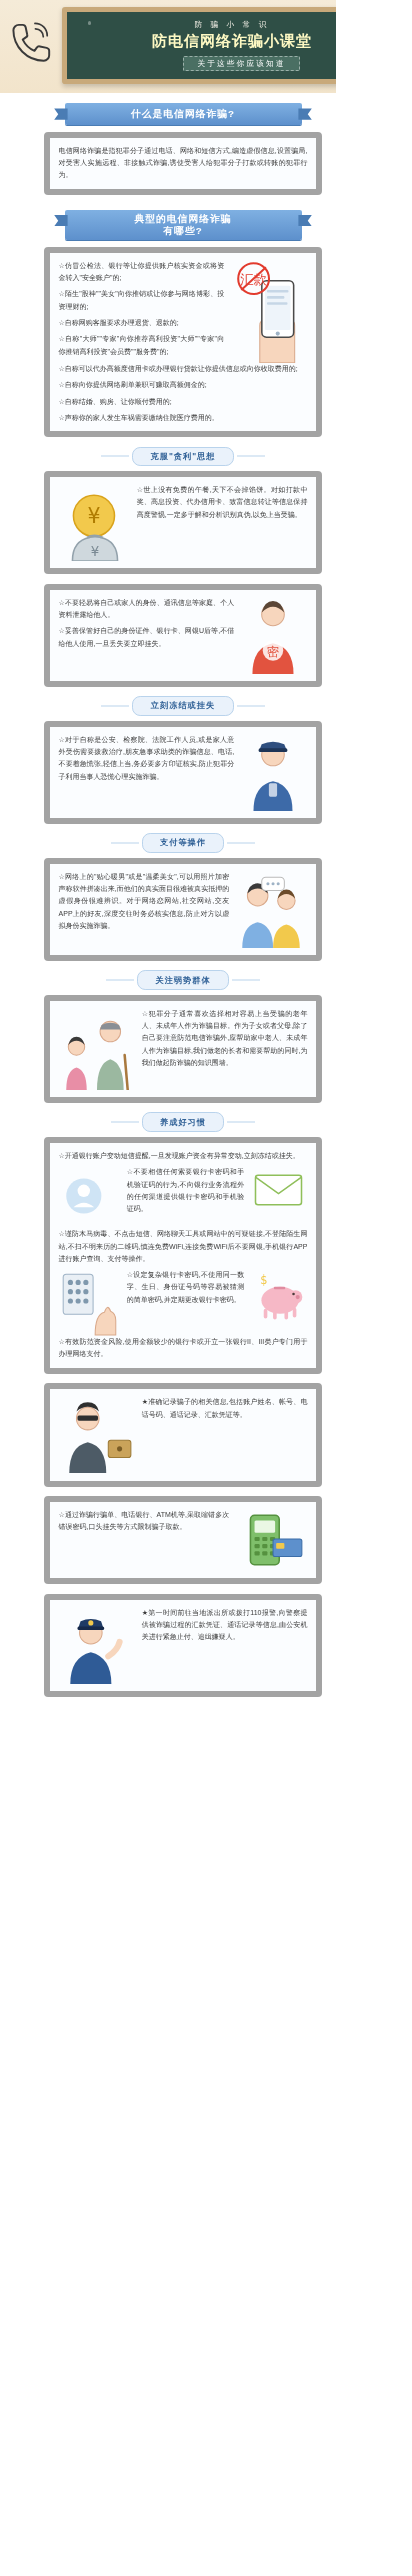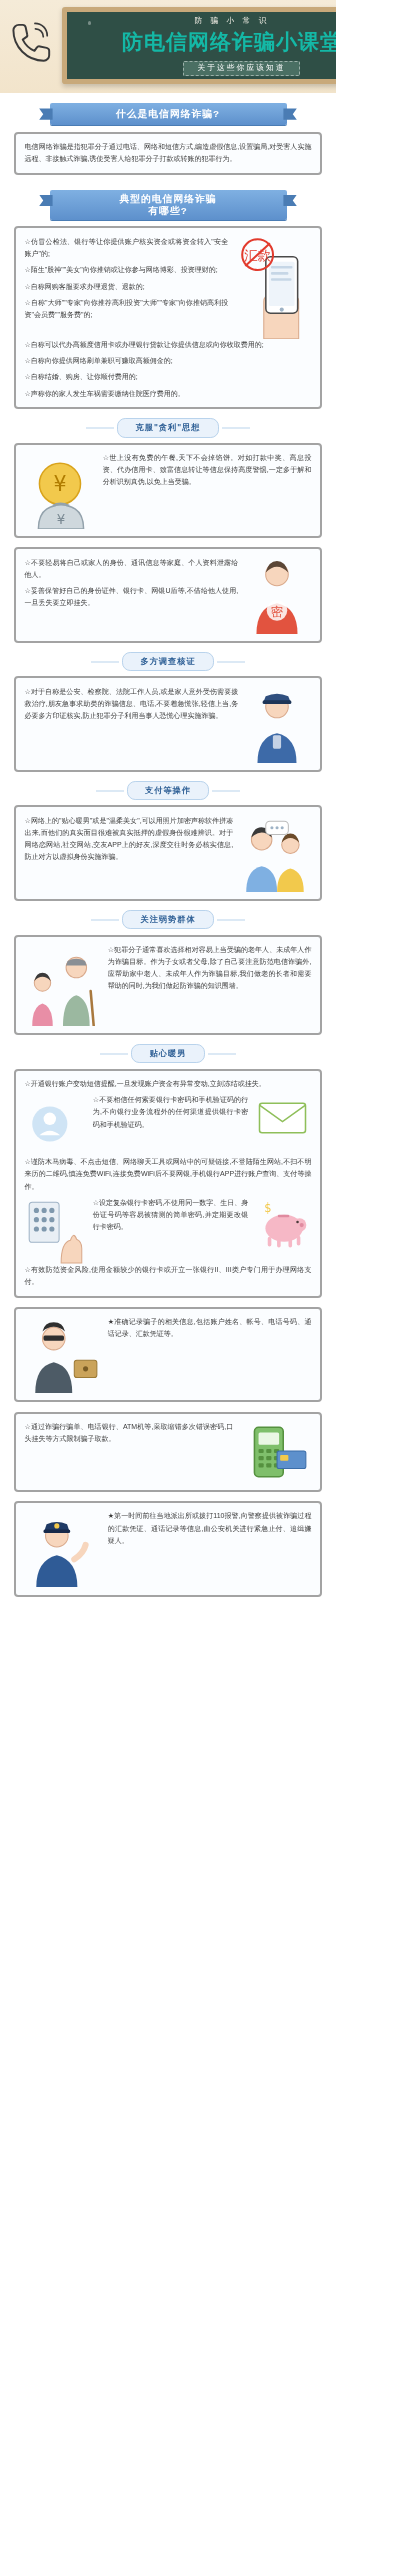--- a/index.html
+++ b/index.html
@@ -24,21 +24,21 @@
     background:#2f4f46;
     border:5.2px solid #c8a97a;
     border-radius:3.1px;
     box-shadow:0 2.1px 5.2px rgba(0,0,0,.18);
   }
   .board-inner{
     position:absolute;inset:0;
     display:flex;flex-direction:column;align-items:center;justify-content:center;
   }
   .kicker{color:#f2efe6;font-size:7.7px;letter-spacing:3.1px;margin-bottom:2.1px;}
-  .main-title{color:#14b8a6;font-size:21px;font-weight:bold;letter-spacing:1px;}
+  .main-title{color:#fef9c3;font-size:15px;font-weight:bold;letter-spacing:1px;}
   .sub-band{
     margin-top:5.2px;
     background:#4a6f63;
     color:#fff;
     font-size:7.7px;
     letter-spacing:2.1px;
     padding:1.5px 13.4px;
     border-radius:1.5px;
     border:0.5px dashed rgba(255,255,255,.45);
     margin-left:19px;
@@ -69,21 +69,21 @@
   .ribbon .tail-l,.ribbon .tail-r{
     position:absolute;top:5.2px;width:13.4px;height:11.3px;background:#4a7cb4;
   }
   .ribbon .tail-l{left:-10.3px;clip-path:polygon(0 0,100% 0,100% 100%,0 100%,30% 50%);}
   .ribbon .tail-r{right:-10.3px;clip-path:polygon(0 0,100% 0,70% 50%,100% 100%,0 100%);}
   .ribbon.two-line .bar{line-height:1.25;padding:3.1px 0;margin-top:15px;}
 
   
   .card{
     margin:0 14.4px 9.3px;
-    border:2px solid #a3a3a3;
+    border:6px solid #a3a3a3;
     border-radius:4.1px;
     background:#fbfdff;
     padding:7.2px 8.2px;
     box-sizing:border-box;
     position:relative;
   }
   .card p{
     margin:0 0 4.1px;
     font-size:7px;
     line-height:1.75;
@@ -113,21 +113,21 @@
   .pill::before,.pill::after{
     content:"";
     position:absolute;top:50%;width:28px;height:1px;background:#b9d3ec;
     transform:translateY(-50%);
   }
   .pill::before{left:-32px;}
   .pill::after{right:-32px;}
 
   
   .art{display:block;}
-  .section{position:relative;}
+  .section{position:relative;padding-left:30px;}
 
   
   .spacer{height:13.4px;}
 </style>
 </head>
 <body>
 
 <div class="page">
 
   <div class="header">
@@ -235,21 +235,21 @@
             <path d="M42 30 q22-22 44 0 q-6-22-22-22 q-16 0-22 22z" fill="#5b4636"></path>
             <path d="M24 150 q0-52 40-60 q40 8 40 60 z" fill="#e2533f"></path>
             <circle cx="64" cy="104" r="20" fill="#ffffff" opacity=".85"></circle>
             <text x="64" y="114" font-size="24" fill="#e2533f" text-anchor="middle" font-family="DejaVu Sans">密</text>
           </svg>
         </div>
       </div>
     </div>
 
     <div class="pill-wrap">
-      <span class="pill">多方调查核证</span>
+      <span class="pill">立刻冻结或挂失</span>
     </div>
     <div class="card">
       <div class="two-col">
         <div class="col-text">
           <p>☆对于自称是公安、检察院、法院工作人员,或是家人意外受伤需要拨救治疗,朋友急事求助类的诈骗信息、电话,不要着急慌张,轻信上当,务必要多方印证核实,防止犯罪分子利用当事人恐慌心理实施诈骗。</p>
         </div>
         <div class="col-art">
           <svg width="67" height="77" viewBox="0 0 130 150" class="art">
             <circle cx="64" cy="40" r="22" fill="#f7d6bd" stroke="#d9a98b" stroke-width="2"></circle>
             <path d="M38 30 h52 l-4-10 q-22-10 -44 0 z" fill="#2f4f7f"></path>
@@ -304,21 +304,21 @@
             <line x1="128" y1="92" x2="134" y2="160" stroke="#a9793f" stroke-width="5" stroke-linecap="round"></line>
           </svg>
         </div>
         <div class="col-text">
           <p>☆犯罪分子通常喜欢选择相对容易上当受骗的老年人、未成年人作为诈骗目标。作为子女或者父母,除了自己要注意防范电信诈骗外,应帮助家中老人、未成年人作为诈骗目标,我们做老的长者和需要帮助的同时,为我们做起防诈骗的知识围墙。</p>
         </div>
       </div>
     </div>
 
     <div class="pill-wrap">
-      <span class="pill">贴心暖男</span>
+      <span class="pill">养成好习惯</span>
     </div>
     <div class="card">
       <p>☆开通银行账户变动短信提醒,一旦发现账户资金有异常变动,立刻冻结或挂失。</p>
       <div class="two-col">
         <div class="col-art">
           <svg width="62" height="62" viewBox="0 0 120 120" class="art">
             <circle cx="48" cy="58" r="34" fill="#cfe4f5"></circle>
             <circle cx="48" cy="48" r="12" fill="#ffffff"></circle>
             <path d="M28 80 q20-18 40 0 z" fill="#ffffff"></path>
           </svg>

